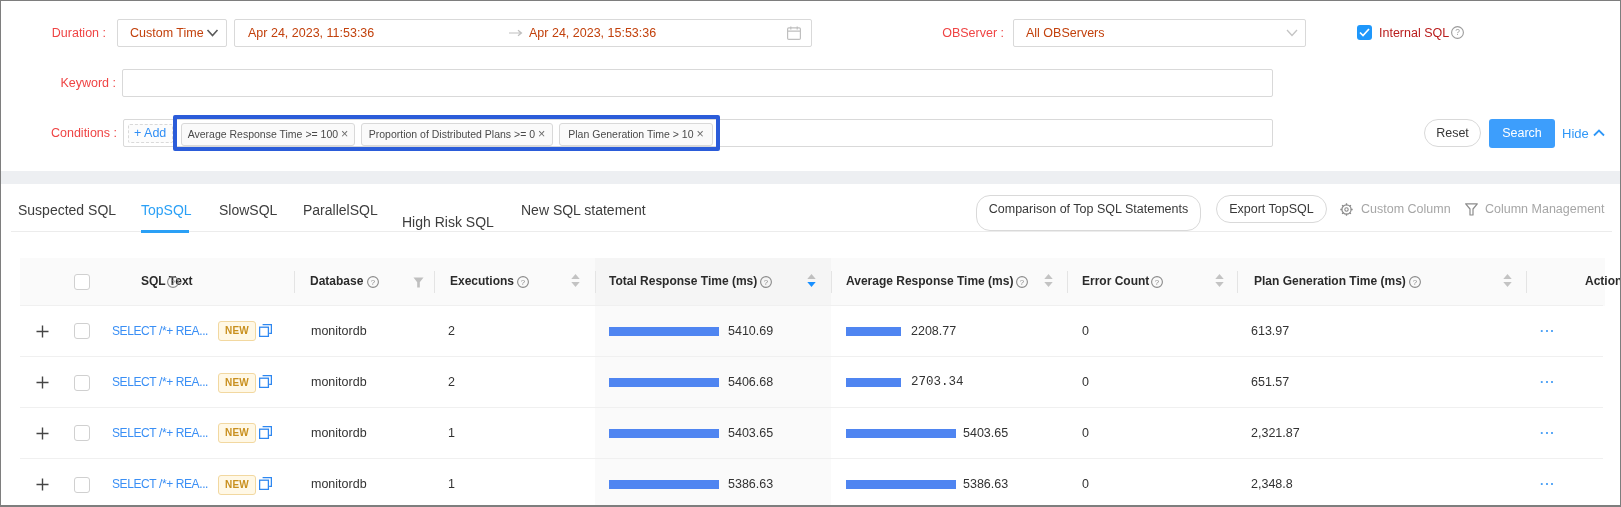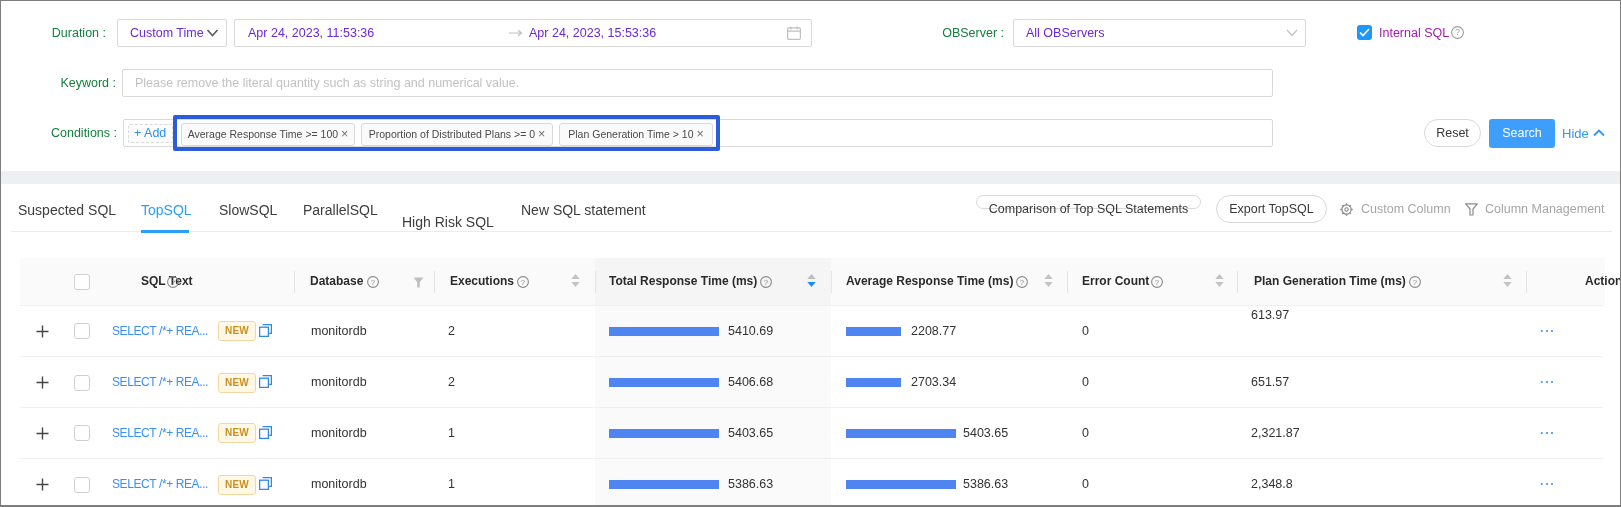--- a/index.html
+++ b/index.html
@@ -1,23 +1,23 @@
 <!DOCTYPE html>
 <html><head>
 <meta charset="utf-8">
 <style>
 * { margin:0; padding:0; box-sizing:border-box; }
 html,body { width:1621px; height:507px; background:#fff; }
 body { font-family:"Liberation Sans", sans-serif; color:#333; }
 #page { position:relative; width:1621px; height:507px; overflow:hidden; background:#fff;
   border:1px solid #7e7e7e; border-bottom-width:2px; }
 .abs { position:absolute; }
-.lbl { position:absolute; font-size:12.5px; color:#15803d; text-align:right; height:18px; line-height:18px; }
+.lbl { position:absolute; font-size:12.5px; color:#ef4444; text-align:right; height:18px; line-height:18px; }
 .ctl { position:absolute; border:1px solid #d9d9d9; border-radius:2px; background:#fff; height:28px; }
-.ctxt { font-size:12.5px; color:#6d28d9; line-height:26px; position:absolute; white-space:nowrap; }
+.ctxt { font-size:12.5px; color:#c2410c; line-height:26px; position:absolute; white-space:nowrap; }
 .ph { color:#c2c2c2; }
 .band { position:absolute; left:0; right:0; top:170px; height:13px; background:#edeff2; }
 .tab { position:absolute; font-size:14px; color:#3d3d3d; white-space:nowrap; }
 .btn { position:absolute; border:1px solid #d9d9d9; border-radius:14px; background:#fff;
   font-size:12.5px; color:#383838; text-align:center; }
 .greyt { position:absolute; font-size:12.5px; color:#a6a6a6; white-space:nowrap; }
 .hcell { position:absolute; font-size:12px; font-weight:bold; color:#2b2b2b; white-space:nowrap; height:47px; line-height:47px; }
 .bcell { position:absolute; font-size:12.5px; color:#333; white-space:nowrap; height:51px; line-height:51px; }
 .cb { position:absolute; width:16px; height:16px; border:1px solid #d0d0d0; border-radius:3px; background:#fff; }
 .bar { position:absolute; height:9px; background:#4f85f1; }
@@ -51,29 +51,28 @@
 <div class="lbl" style="left:900px; top:23px; width:103px;">OBServer :</div>
 <div class="ctl" style="left:1012px; top:18px; width:293px;"></div>
 <div class="ctxt" style="left:1025px; top:19px;">All OBServers</div>
 <svg style="left:1285px; top:28px;" width="12" height="8" viewBox="0 0 12 8">
       <path d="M1 1 L6 6.5 L11 1" fill="none" stroke="#c4c4c4" stroke-width="1.3"></path>
     </svg>
 <div class="abs" style="left:1356px; top:24px; width:15px; height:15px; background:#1e97fb; border-radius:3px;"></div>
 <svg style="left:1358px; top:27px;" width="11" height="9" viewBox="0 0 11 9">
       <path d="M1 4.5 L4 7.5 L10 1" fill="none" stroke="#fff" stroke-width="1.7"></path>
     </svg>
-<div class="ctxt" style="left:1378px; top:19px; color:#a21caf;">Internal SQL</div>
+<div class="ctxt" style="left:1378px; top:19px; color:#b91c1c;">Internal SQL</div>
 <svg style="left:1450px; top:25px;" width="13" height="13" viewBox="0 0 13 13">
       <circle cx="6.5" cy="6.5" r="5.9" fill="none" stroke="#9b9b9b" stroke-width="1.1"></circle>
       <text x="6.5" y="9.3" font-size="8.4" fill="#9b9b9b" text-anchor="middle" font-family="Liberation Sans">?</text>
     </svg>
 
 <div class="lbl" style="left:20px; top:73px; width:95px;">Keyword :</div>
 <div class="ctl" style="left:121px; top:68px; width:1151px;"></div>
-<div class="ctxt ph" style="left:134px; top:69px;">Please remove the literal quantity such as string and numerical value.</div>
 
 <div class="lbl" style="left:20px; top:123px; width:96px;">Conditions :</div>
 <div class="ctl" style="left:122px; top:118px; width:1150px;"></div>
 <div class="abs" style="left:127px; top:123px; width:45px; height:19px; border:1px dashed #d9d9d9; border-radius:2px; background:#fcfcfc;"></div>
 <div class="abs" style="left:133px; top:123px; font-size:12.5px; color:#2f8ef5; line-height:19px;">+ Add</div>
 <div class="tag" style="left:180px; top:122px; width:174px;">Average Response Time &gt;= 100 <span style="color:#6e6e6e; font-size:12.5px;">×</span></div>
 <div class="tag" style="left:360px; top:122px; width:192px;">Proportion of Distributed Plans &gt;= 0 <span style="color:#6e6e6e; font-size:12.5px;">×</span></div>
 <div class="tag" style="left:558px; top:122px; width:154px;">Plan Generation Time &gt; 10 <span style="color:#6e6e6e; font-size:12.5px;">×</span></div>
 <div class="abs" style="left:172px; top:114px; width:547px; height:36px; border:4px solid #2b5cd9; border-radius:2px;"></div>
 <div class="btn" style="left:1423px; top:118px; width:57px; height:28px; line-height:26px;">Reset</div>
@@ -87,21 +86,21 @@
 
 <div class="tab" style="left:17px; top:201px;">Suspected SQL</div>
 <div class="tab" style="left:140px; top:201px; color:#2aa0f6;">TopSQL</div>
 <div class="tab" style="left:218px; top:201px;">SlowSQL</div>
 <div class="tab" style="left:302px; top:201px;">ParallelSQL</div>
 <div class="tab" style="left:401px; top:201px;margin-top:12px;">High Risk SQL</div>
 <div class="tab" style="left:520px; top:201px;">New SQL statement</div>
 <div class="abs" style="left:10px; top:230px; width:1601px; height:1px; background:#ececec;"></div>
 <div class="abs" style="left:140px; top:229px; width:48px; height:2.5px; background:#2aa0f6;"></div>
 
-<div class="btn" style="left:975px; top:194px; width:225px; height:14px; line-height:26px;">Comparison of Top SQL Statements</div>
+<div class="btn" style="left:975px; top:194px; width:225px; height:36px; line-height:26px;">Comparison of Top SQL Statements</div>
 <div class="btn" style="left:1215px; top:194px; width:111px; height:28px; line-height:26px;">Export TopSQL</div>
 <svg style="left:1339px; top:202px;" width="13" height="13" viewBox="0 0 13 13">
       <g stroke="#8c8c8c" fill="none">
         <circle cx="6.5" cy="6.5" r="4.6" stroke-width="1.2"></circle>
         <circle cx="6.5" cy="6.5" r="1.7" stroke-width="1.1"></circle>
         <path d="M6.5 0.3 V2.2 M6.5 10.8 V12.7 M0.3 6.5 H2.2 M10.8 6.5 H12.7 M2.1 2.1 L3.5 3.5 M9.5 9.5 L10.9 10.9 M10.9 2.1 L9.5 3.5 M3.5 9.5 L2.1 10.9" stroke-width="1.3"></path>
       </g>
     </svg>
 <div class="greyt" style="left:1360px; top:201px;">Custom Column</div>
 <svg style="left:1464px; top:202px;" width="13" height="13" viewBox="0 0 13 13">
@@ -202,38 +201,38 @@
       <path d="M3.6 0.6 H12.4 V9.4 H10.2" fill="none" stroke="#2e87f0" stroke-width="1.3"></path>
       <rect x="0.6" y="3.2" width="8.8" height="9.2" fill="#fff" stroke="#2e87f0" stroke-width="1.3"></rect>
     </svg>
 <div class="bcell" style="left:310px; top:305px;">monitordb</div>
 <div class="bcell" style="left:447px; top:305px;">2</div>
 <div class="bar" style="left:608px; top:326px; width:110.0px;"></div>
 <div class="bcell" style="left:727px; top:305px;">5410.69</div>
 <div class="bar" style="left:845px; top:326px; width:55.0px;"></div>
 <div class="bcell" style="left:910px; top:305px;">2208.77</div>
 <div class="bcell" style="left:1081px; top:305px;">0</div>
-<div class="bcell" style="left:1250px; top:289px;">613.97</div>
+<div class="bcell" style="left:1250px; top:305px;">613.97</div>
 <div class="bcell" style="left:1539px; top:305px; color:#4aa0f5; font-weight:bold; letter-spacing:1px;">···</div>
 <svg style="left:35px; top:375px;" width="13" height="13" viewBox="0 0 13 13">
       <path d="M6.5 0.5 V12.5 M0.5 6.5 H12.5" stroke="#454545" stroke-width="1.4"></path>
     </svg>
 <div class="cb" style="left:73px; top:374px;"></div>
 <div class="bcell link" style="left:111px; top:356px; font-size:12px; letter-spacing:-0.4px;">SELECT /*+ REA...</div>
 <div class="abs" style="left:217px; top:372px; width:38px; height:20px; background:#fff8e6; border:1px solid #f2d8a0; border-radius:3px; font-size:10px; font-weight:bold; color:#c9901f; letter-spacing:0.2px; text-align:center; line-height:18px;">NEW</div>
 <svg style="left:258px; top:374px;" width="13" height="13" viewBox="0 0 13 13">
       <path d="M3.6 0.6 H12.4 V9.4 H10.2" fill="none" stroke="#2e87f0" stroke-width="1.3"></path>
       <rect x="0.6" y="3.2" width="8.8" height="9.2" fill="#fff" stroke="#2e87f0" stroke-width="1.3"></rect>
     </svg>
 <div class="bcell" style="left:310px; top:356px;">monitordb</div>
 <div class="bcell" style="left:447px; top:356px;">2</div>
 <div class="bar" style="left:608px; top:377px; width:109.9px;"></div>
 <div class="bcell" style="left:727px; top:356px;">5406.68</div>
 <div class="bar" style="left:845px; top:377px; width:54.9px;"></div>
-<div class="bcell" style="left:910px; top:356px;">2703.34</div>
+<div class="bcell" style="left:910px; top:356px;font-family:Liberation Mono, monospace;">2703.34</div>
 <div class="bcell" style="left:1081px; top:356px;">0</div>
 <div class="bcell" style="left:1250px; top:356px;">651.57</div>
 <div class="bcell" style="left:1539px; top:356px; color:#4aa0f5; font-weight:bold; letter-spacing:1px;">···</div>
 <svg style="left:35px; top:426px;" width="13" height="13" viewBox="0 0 13 13">
       <path d="M6.5 0.5 V12.5 M0.5 6.5 H12.5" stroke="#454545" stroke-width="1.4"></path>
     </svg>
 <div class="cb" style="left:73px; top:424px;"></div>
 <div class="bcell link" style="left:111px; top:407px; font-size:12px; letter-spacing:-0.4px;">SELECT /*+ REA...</div>
 <div class="abs" style="left:217px; top:422px; width:38px; height:20px; background:#fff8e6; border:1px solid #f2d8a0; border-radius:3px; font-size:10px; font-weight:bold; color:#c9901f; letter-spacing:0.2px; text-align:center; line-height:18px;">NEW</div>
 <svg style="left:258px; top:425px;" width="13" height="13" viewBox="0 0 13 13">

